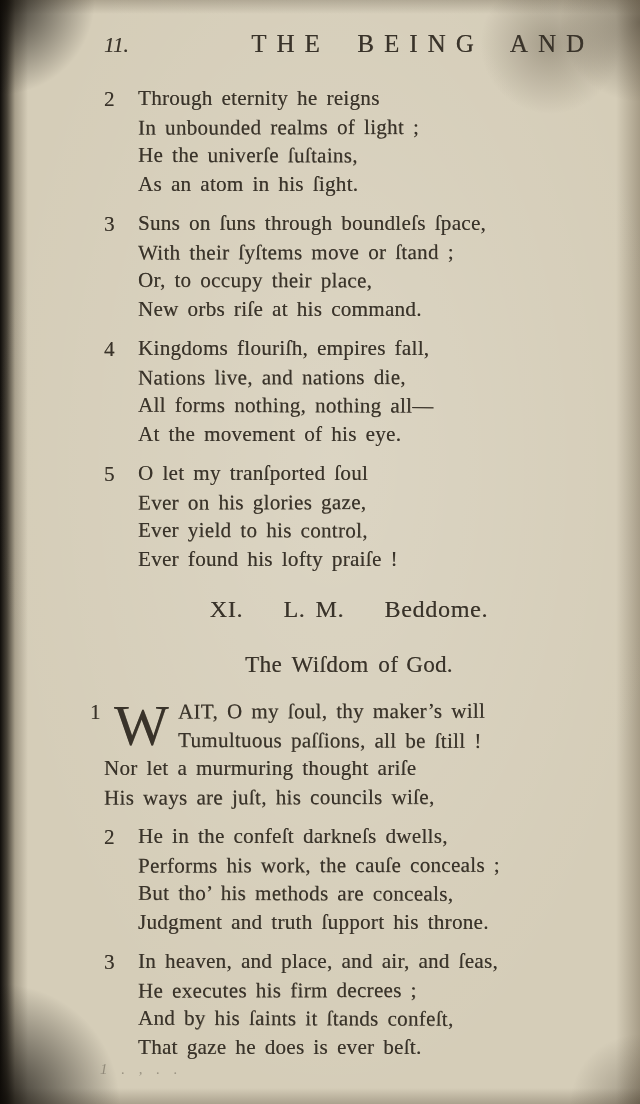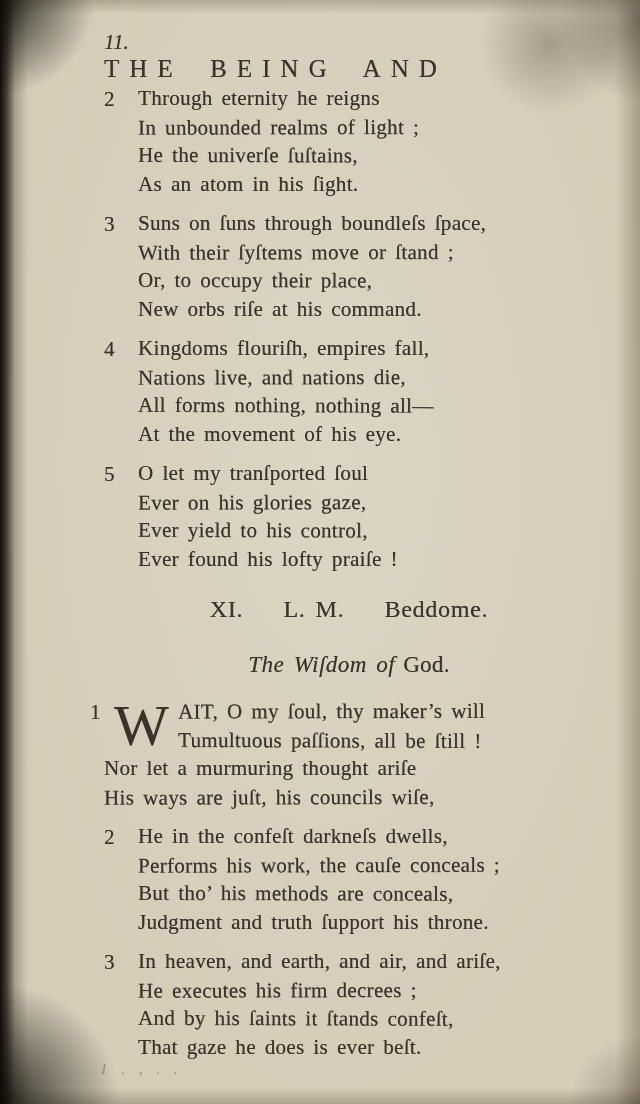--- a/index.html
+++ b/index.html
@@ -19,21 +19,21 @@
   }
   .page::before{
     content:"";position:absolute;inset:0;pointer-events:none;
     background:
       radial-gradient(circle at 0% 0%, rgba(14,11,7,0.85), transparent 95px),
       radial-gradient(circle at 0% 100%, rgba(14,11,7,0.85), transparent 120px),
       radial-gradient(circle at 100% 2%, rgba(45,36,24,0.45), transparent 80px),
       radial-gradient(circle at 100% 100%, rgba(45,36,24,0.35), transparent 70px),
       radial-gradient(circle at 86% 4%, rgba(50,40,26,0.30), transparent 70px);
   }
-  .ink{ text-shadow:0.3px 0.3px 0.6px rgba(48,38,26,0.55);flex-direction:column; }
+  .ink{ text-shadow:0.3px 0.3px 0.6px rgba(48,38,26,0.55); }
 
   .running-head{
     position:absolute;top:30px;left:104px;right:46px;
     display:flex;align-items:baseline;
   }
   .pagenum{font-style:italic;font-size:21px;}
   .running-title{
     flex:1;text-align:right;font-size:25px;
     letter-spacing:0.40em;word-spacing:0.45em;
   }
@@ -52,21 +52,21 @@
   .line:nth-of-type(3n+2){transform:rotate(-0.14deg);}
 
   .hymn-heading{
     text-align:center;font-size:24px;
     margin:22px 0 27px 0;letter-spacing:0.03em;
   }
   .hymn-heading span{margin:0 15px;}
   .hymn-subtitle{
     text-align:center;font-size:23px;margin:0 0 18px 0;
   }
-  .hymn-subtitle .it{font-style:italic;margin-right:8px;letter-spacing:0.02em;}
+  .hymn-subtitle .it{margin-right:8px;letter-spacing:0.02em;}
 
   .verse.dropcap-verse{padding-left:0;}
   .verse.dropcap-verse .vnum{left:-14px;}
   .dropcap{
     float:left;font-size:58px;line-height:52px;
     margin:3px 9px 0 10px;
   }
 
   .footer-marks{
     position:absolute;left:100px;bottom:26px;
@@ -140,21 +140,21 @@
     <div class="verse">
       <span class="vnum">2</span>
       <div class="line">He in the confeſt darkneſs dwells,</div>
       <div class="line">Performs his work, the cauſe conceals ;</div>
       <div class="line">But tho’ his methods are conceals,</div>
       <div class="line">Judgment and truth ſupport his throne.</div>
     </div>
 
     <div class="verse">
       <span class="vnum">3</span>
-      <div class="line">In heaven, and earth, and air, and ariſe,</div>
+      <div class="line">In heaven, and place, and air, and ſeas,</div>
       <div class="line">He executes his firm decrees ;</div>
       <div class="line">And by his ſaints it ſtands confeſt,</div>
       <div class="line">That gaze he does is ever beſt.</div>
     </div>
 
   </main>
 
   <div class="footer-marks">1 . , . .</div>
 
 </div>

